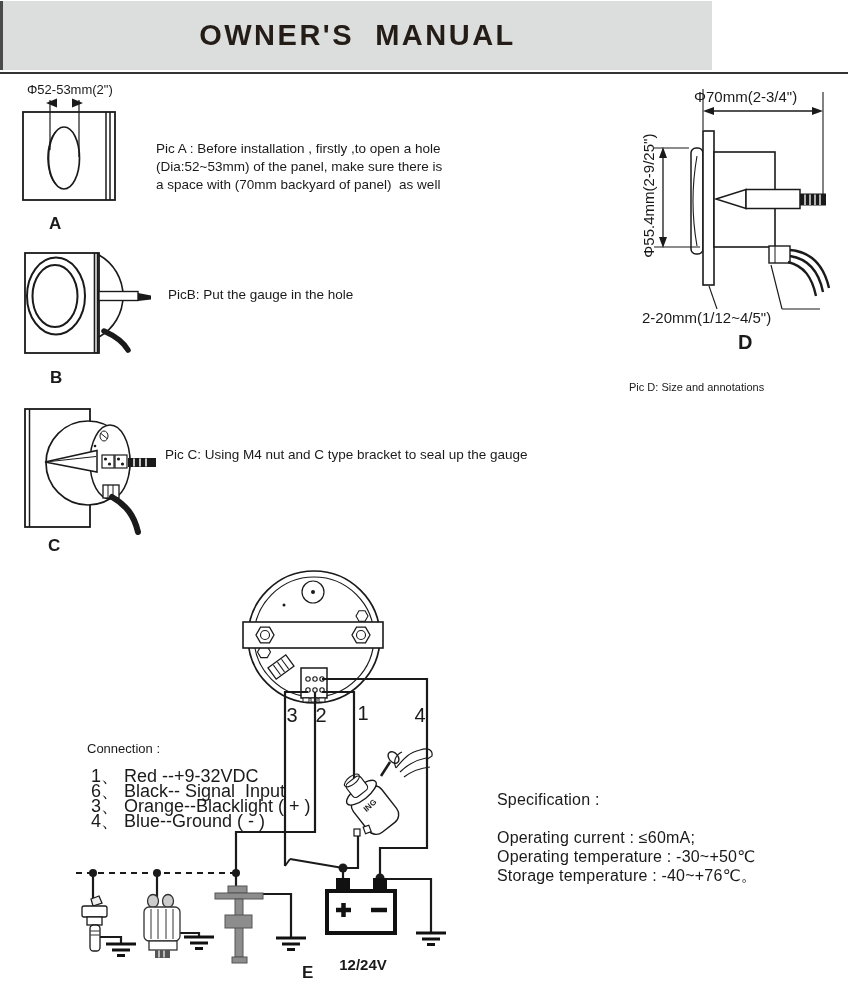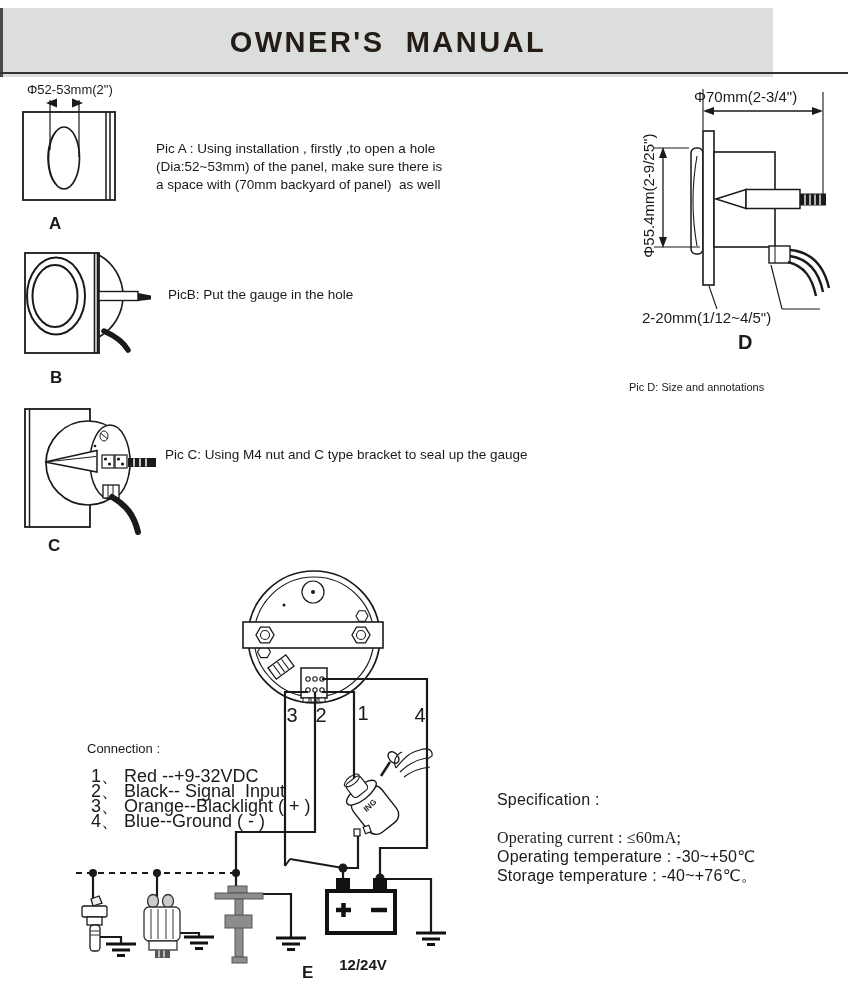--- a/index.html
+++ b/index.html
@@ -1,18 +1,18 @@
 <!DOCTYPE html>
 <html><head>
 <meta charset="utf-8">
 <style>
   html,body{margin:0;padding:0;background:#fff;}
   .page{position:relative;width:848px;height:1000px;background:#ffffff;overflow:hidden;
         font-family:"Liberation Sans","DejaVu Sans",sans-serif;color:#1a1a1a;}
-  .header{position:absolute;left:0;top:8px;width:773px;height:69px;background:#dcdedd;
+  .header{position:absolute;left:0;top:1px;width:712px;height:69px;background:#dcdedd;
           border-left:3px solid #4a4a4a;box-sizing:border-box;
           display:flex;align-items:center;justify-content:center;}
   .title{font-size:29px;font-weight:bold;letter-spacing:2.5px;color:#241c17;white-space:pre;}
   .rule{position:absolute;left:0;top:72px;width:848px;height:2px;background:#333;}
   .art{position:absolute;left:0;top:0;}
   .t{position:absolute;white-space:pre;line-height:1.15;}
   .cap{font-size:13.5px;}
   .small{font-size:18px;}
   .dim{font-size:13px;}
   .dim15{font-size:15px;}
@@ -252,21 +252,21 @@
       </g>
       <g>
         <line x1="416" y1="933" x2="446" y2="933"></line>
           <line x1="422" y1="939" x2="440" y2="939"></line>
           <line x1="427" y1="944.5" x2="435" y2="944.5"></line>
       </g>
     </g>
   </svg>
 
   <div class="t dim" style="left:27px;top:83px;">Φ52-53mm(2")</div>
-  <div class="t cap" style="left:156px;top:141px;">Pic A : Using installation , firstly ,to open a hole</div>
+  <div class="t cap" style="left:156px;top:141px;">Pic A : Before installation , firstly ,to open a hole</div>
   <div class="t cap" style="left:156px;top:159px;">(Dia:52~53mm) of the panel, make sure there is</div>
   <div class="t cap" style="left:156px;top:177px;">a space with (70mm backyard of panel)  as well</div>
   <div class="t lbl" style="left:49px;top:214px;">A</div>
 
   <div class="t cap" style="left:168px;top:287px;">PicB: Put the gauge in the hole</div>
   <div class="t lbl" style="left:50px;top:368px;">B</div>
 
   <div class="t cap" style="left:165px;top:447px;">Pic C: Using M4 nut and C type bracket to seal up the gauge</div>
   <div class="t lbl" style="left:48px;top:536px;">C</div>
 
@@ -276,26 +276,26 @@
   <div class="t lblD" style="left:738px;top:331px;">D</div>
   <div class="t" style="left:629px;top:381px;font-size:11px;">Pic D: Size and annotations</div>
 
   <div class="t wnum" style="left:284px;top:704px;">3</div>
   <div class="t wnum" style="left:313px;top:704px;">2</div>
   <div class="t wnum" style="left:355px;top:702px;">1</div>
   <div class="t wnum" style="left:412px;top:704px;">4</div>
 
   <div class="t" style="left:87px;top:742px;font-size:13px;">Connection :</div>
   <div class="t small" style="left:91px;top:766px;">1、 Red --+9-32VDC</div>
-  <div class="t small" style="left:91px;top:781px;">2、 Black-- Signal  Input</div>
+  <div class="t small" style="left:91px;top:781px;">6、 Black-- Signal  Input</div>
   <div class="t small" style="left:91px;top:796px;">3、 Orange--Blacklight ( + )</div>
   <div class="t small" style="left:91px;top:811px;">4、 Blue--Ground ( - )</div>
 
   <div class="t ing" style="left:363px;top:801px;">ING</div>
   <div class="t batt" style="left:330px;top:956px;">12/24V</div>
   <div class="t lbl" style="left:302px;top:963px;">E</div>
 
   <div class="t spec" style="left:497px;top:791px;">Specification :</div>
-  <div class="t spec" style="left:497px;top:829px;font-family:Liberation Serif, serif;">Operating current : ≤60mA;</div>
+  <div class="t spec" style="left:497px;top:829px;">Operating current : ≤60mA;</div>
   <div class="t spec" style="left:497px;top:848px;">Operating temperature : -30~+50℃</div>
   <div class="t spec" style="left:497px;top:867px;">Storage temperature : -40~+76℃。</div>
 
 </div>
 
 </body></html>

